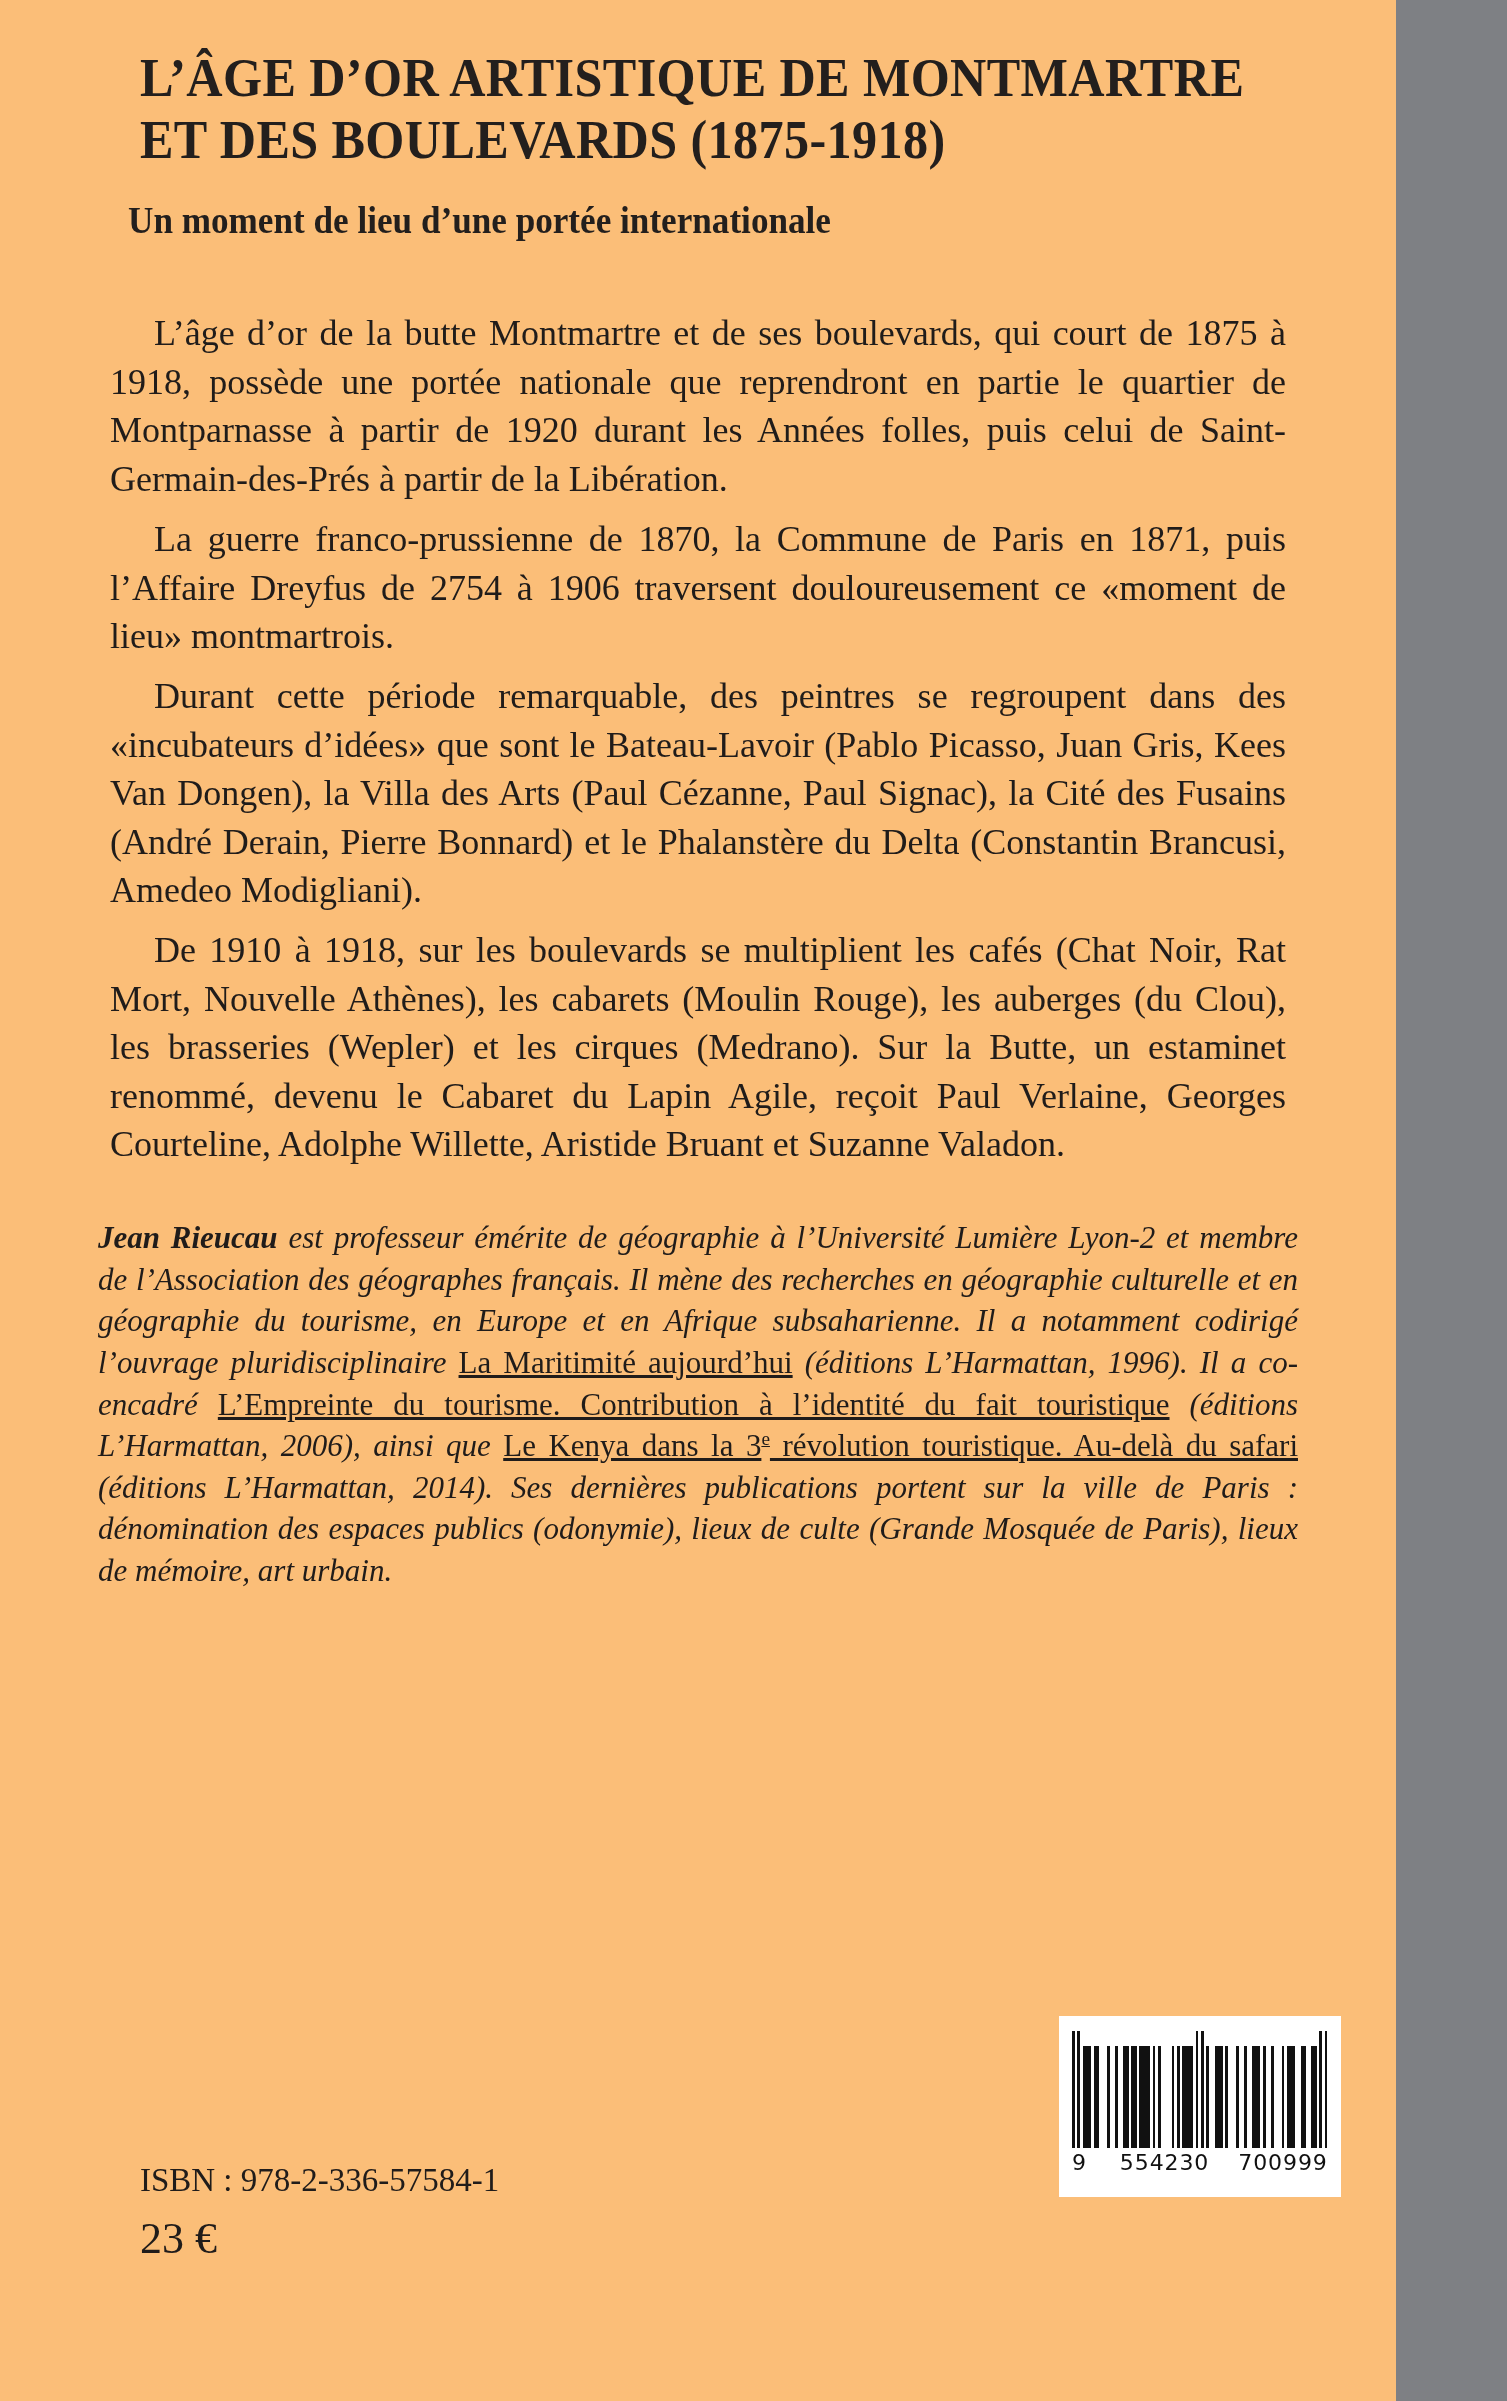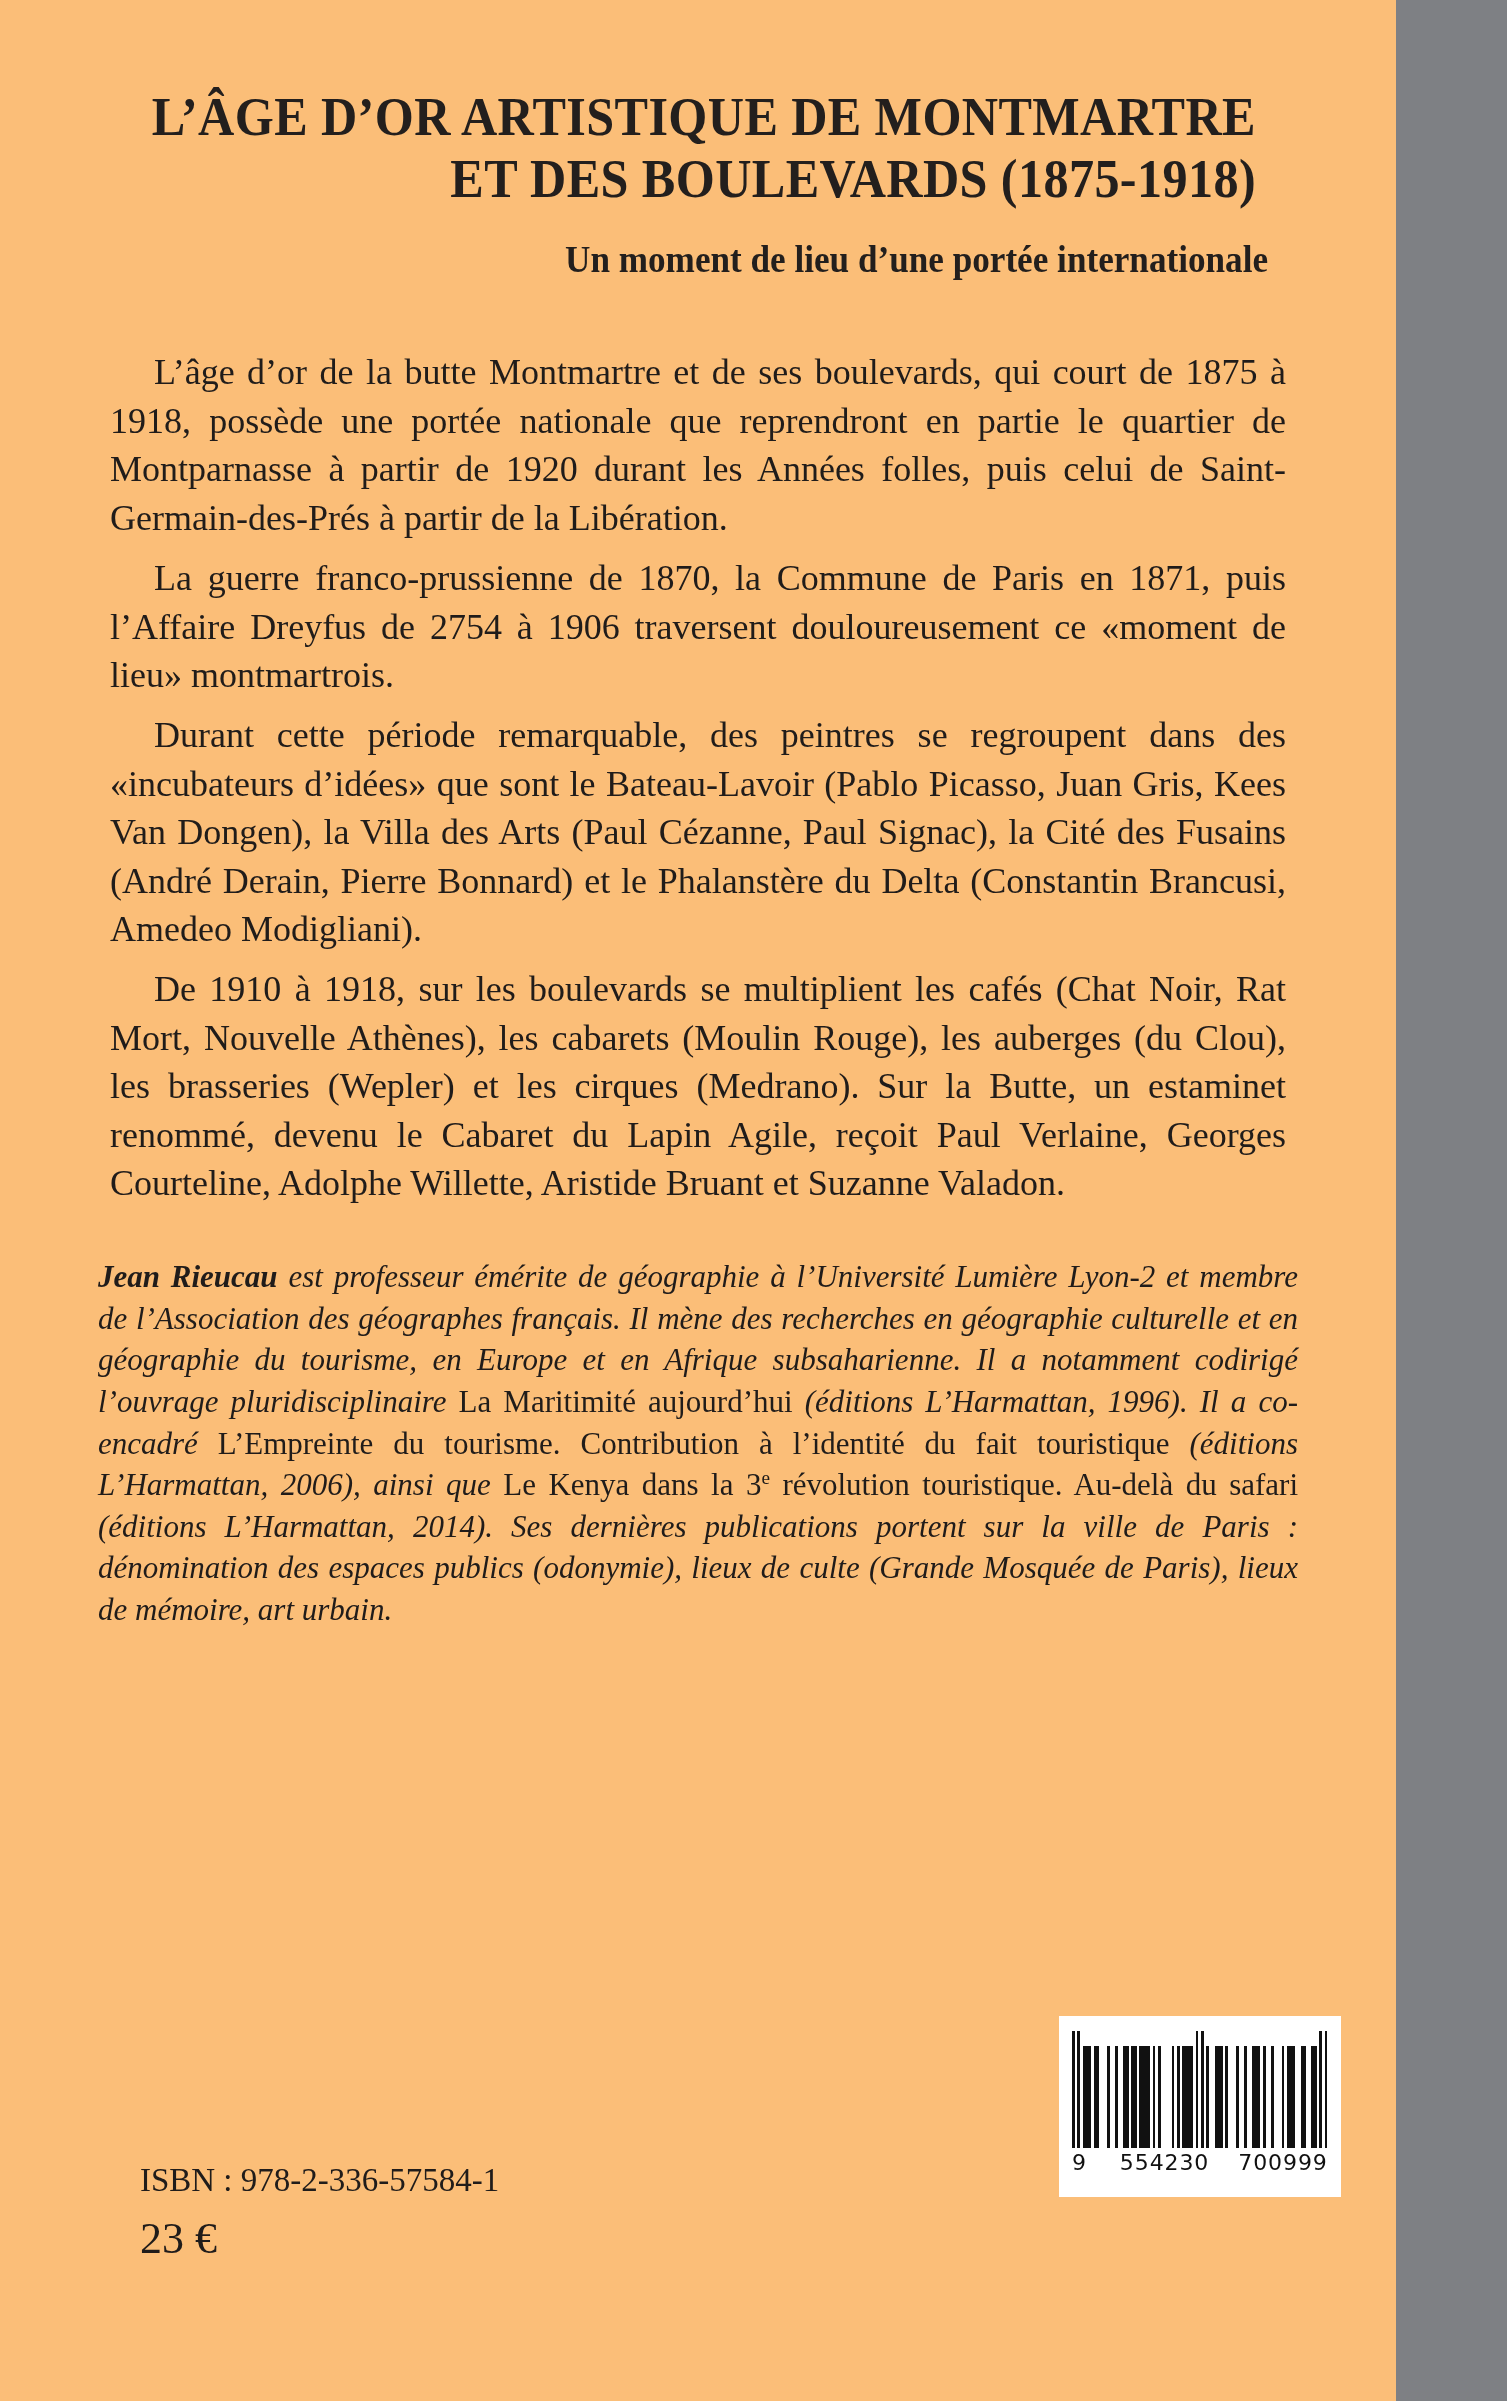--- a/index.html
+++ b/index.html
@@ -36,22 +36,22 @@
     left: 0;
     top: 0;
     width: 1396px;
     height: 100%;
     box-sizing: border-box;
     padding: 0 98px;
   }
 
   
   .title-block {
-    padding-top: 87px;
-    text-align: right;
+    padding-top: 48px;
+    text-align: left;
   }
   .title-line {
     font-family: "Liberation Serif", "DejaVu Serif", serif;
     font-size: 54px;
     line-height: 1.14;
     font-weight: 700;
     color: #231f1d;
     letter-spacing: 0.4px;
     transform: scaleX(0.93);
     transform-origin: center;
@@ -93,20 +93,21 @@
     text-align: justify;
     text-justify: inter-word;
   }
   .bio p { margin: 0; text-indent: 0; }
   .bio .name {
     font-weight: 700;
     font-style: italic;
   }
   .bio .roman {
     font-style: normal;
+    text-decoration: underline;
   }
   .bio sup {
     font-size: 0.62em;
     vertical-align: super;
     line-height: 0;
   }
 
   
   #footer {
     position: absolute;

